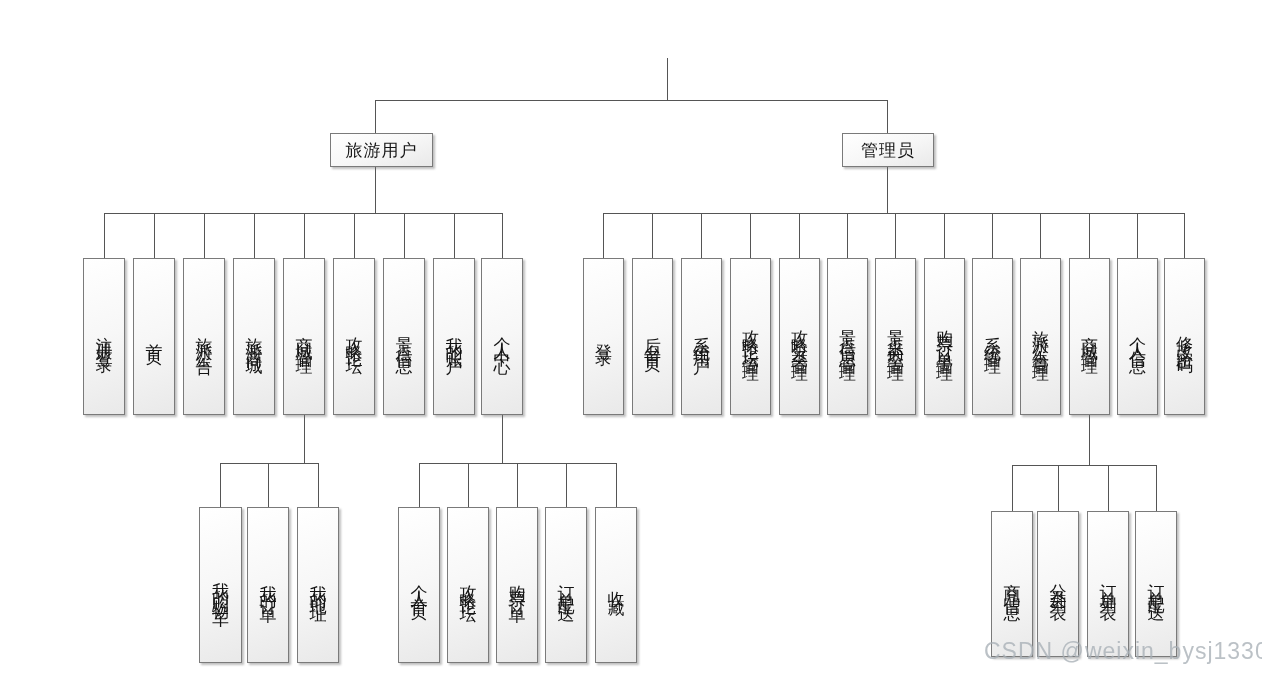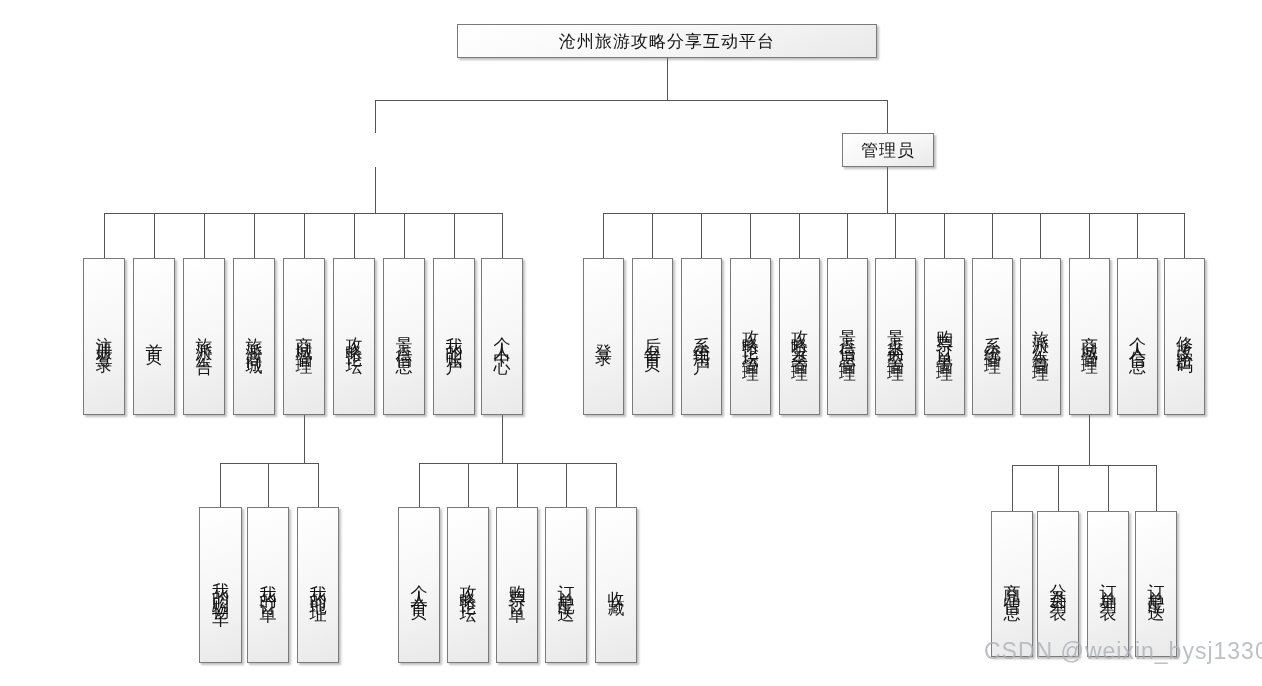--- a/index.html
+++ b/index.html
@@ -45,24 +45,24 @@
       M992,213 L992,258 M1040,213 L1040,258 M1089,213 L1089,258 M1137,213 L1137,258 M1184,213 L1184,258
       M304,415 L304,463 M220,463 L318,463
       M220,463 L220,507 M268,463 L268,507 M318,463 L318,507
       M502,415 L502,463 M419,463 L616,463
       M419,463 L419,507 M468,463 L468,507 M517,463 L517,507 M566,463 L566,507 M616,463 L616,507
       M1089,415 L1089,465 M1012,465 L1156,465
       M1012,465 L1012,511 M1058,465 L1058,511 M1108,465 L1108,511 M1156,465 L1156,511
     "></path>
   </svg>
 
-  <div class="node h" style="left:457px;top:24px;width:420px;height:34px">
-    <span>沧州旅游攻略分享互动平台</span>
+
+  <div class="node h" style="left:330px;top:133px;width:103px;height:34px">
+    <span>旅游用户</span>
   </div>
-
   <div class="node h" style="left:842px;top:133px;width:92px;height:34px">
     <span>管理员</span>
   </div>
 
   <div class="node v" style="left:83px;top:258px;width:42px;height:157px">
     <span>注册登录</span>
   </div>
   <div class="node v" style="left:133px;top:258px;width:42px;height:157px">
     <span>首页</span>
   </div>

